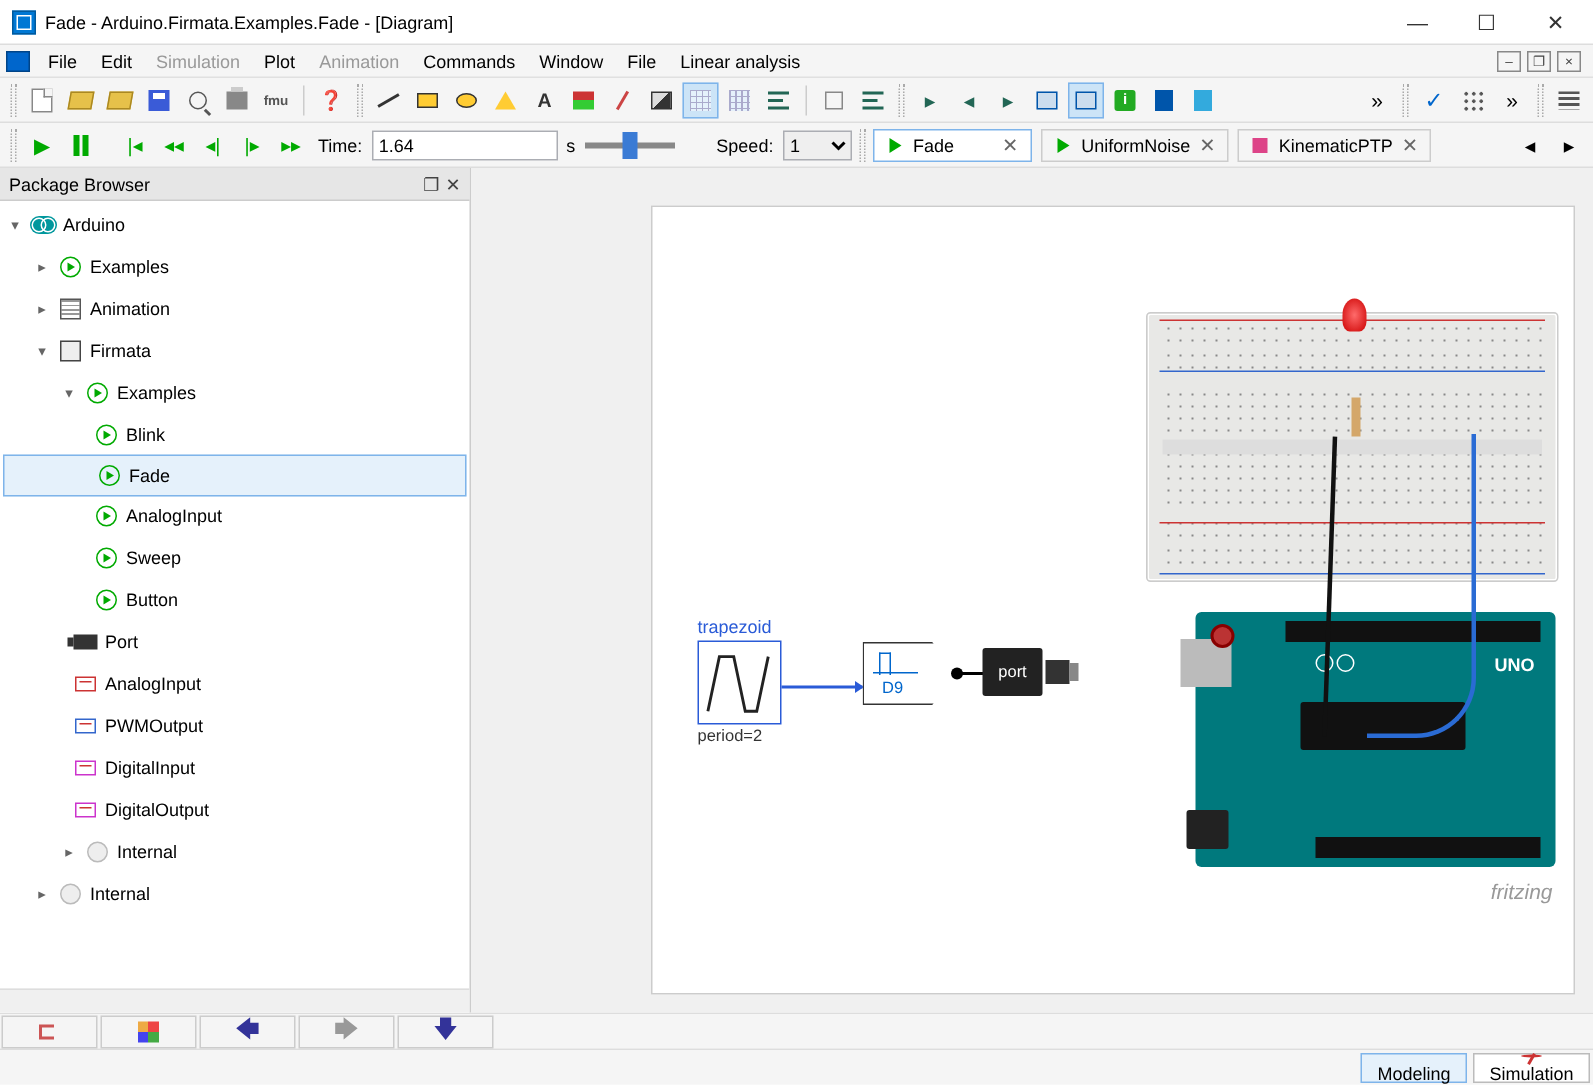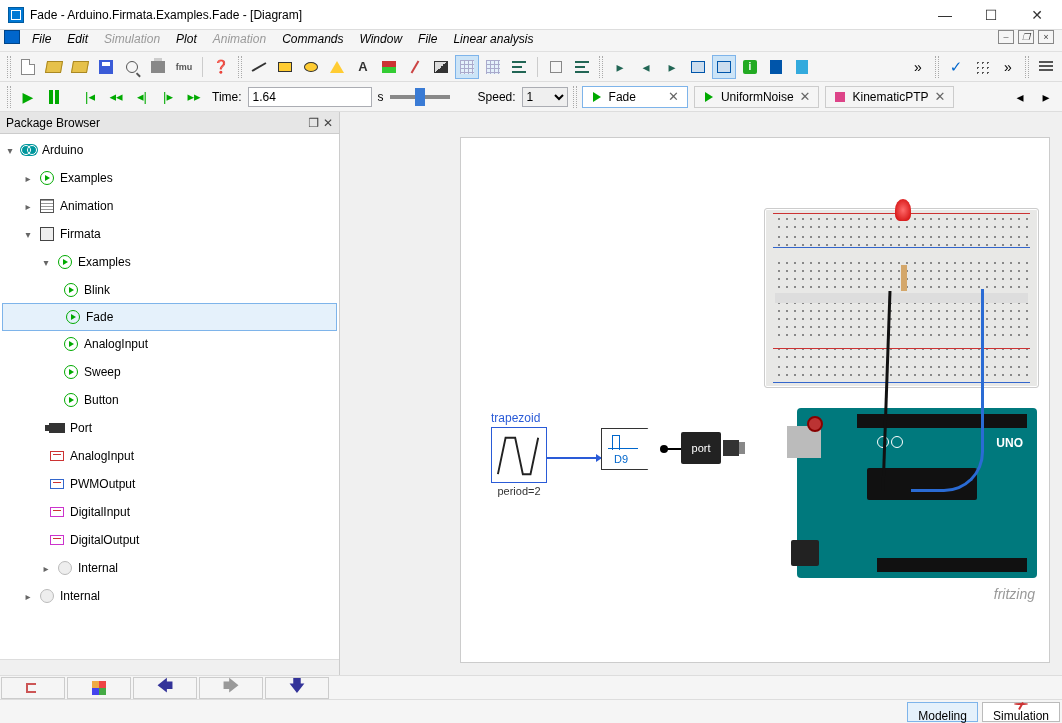--- a/index.html
+++ b/index.html
@@ -7,21 +7,21 @@
 
 
 .titlebar { height: 30px; background: #fff; display: flex; align-items: center; padding: 0 2px; border-bottom: 1px solid #ddd; }
 .titlebar .app-icon { width: 16px; height: 16px; background: #0078d4; margin: 0 6px; border: 1px solid #005a9e; position: relative; }
 .titlebar .app-icon::before { content:""; position:absolute; left:2px; top:2px; right:2px; bottom:2px; border:1px solid #fff;}
 .titlebar .title { flex: 1; color: #000; font-size: 12px; }
 .win-btns { display: flex; }
 .win-btn { width: 46px; height: 30px; display: flex; align-items: center; justify-content: center; font-size: 14px; color: #333; }
 
 
-.menubar { height: 22px; display: flex; padding: 0 4px; gap: 0; border-bottom: 1px solid #e0e0e0; background: #f5f5f5; font-style: italic; }
+.menubar { height: 22px; display: flex; align-items: center; padding: 0 4px; gap: 0; border-bottom: 1px solid #e0e0e0; background: #f5f5f5; }
 .menubar .mb-icon { width: 16px; height: 14px; background: #06c; margin-right: 4px; border:1px solid #048;}
 .menubar .menu-item { padding: 2px 8px; color: #000; cursor: default; }
 .menubar .menu-item.disabled { color: #999; }
 .menubar .spacer { flex: 1; }
 .mdi-btns { display:flex; gap:4px; padding-right:4px;}
 .mdi-btn { width:16px; height:14px; border:1px solid #888; font-size:9px; display:flex; align-items:center; justify-content:center; color:#444;}
 
 
 .toolbar-row { height: 30px; background: #f5f5f5; border-bottom: 1px solid #ddd; display: flex; align-items: center; padding: 0 4px; gap: 2px; }
 .tb-btn { width: 24px; height: 24px; display: flex; align-items: center; justify-content: center; border: 1px solid transparent; font-size: 14px; cursor: default; position:relative; }
@@ -40,21 +40,21 @@
 .tab.inactive { border-color: #ccc; background: #f5f5f5; }
 .tab .close-x { color: #666; font-size: 13px; cursor:default;}
 .tab .tab-ico { width:12px; height:12px; display:flex; align-items:center; justify-content:center;}
 .play-tri { width:0;height:0;border-left:8px solid #0a0; border-top:5px solid transparent; border-bottom:5px solid transparent;}
 .cube-ico { width:10px;height:10px;background:#d48;}
 
 
 .body-row { display: flex; height: calc(723px - 30px - 22px - 30px - 30px - 24px - 24px); }
 
 
-.pkg-panel { width: 340px; border-right: 1px solid #ccc; display: flex; flex-direction: column; background:#fff;}
+.pkg-panel { width: 314px; border-right: 1px solid #ccc; display: flex; flex-direction: column; background:#fff;}
 .pkg-header { height: 22px; background: #e6e6e6; border-bottom: 1px solid #ccc; display: flex; align-items: center; padding: 0 6px; font-size:12px;}
 .pkg-header .hdr-btns { margin-left:auto; display:flex; gap:4px; color:#444;}
 .pkg-sub { height: 22px; border-bottom: 1px solid #eee; display:flex; align-items:center; padding:0 6px; font-size:12px; color:#444;}
 .pkg-sub .up { margin-left:auto; color:#666;}
 .tree { flex:1; overflow:auto; padding:2px 0;}
 .tree-row { display:flex; align-items:center; height:28px; padding-left:4px; gap:4px; font-size:12px; cursor:default;}
 .tree-row.selected { background:#e5f1fb; border:1px solid #7eb4ea; margin:-1px 2px; padding-left:3px;}
 .twisty { width:12px; text-align:center; color:#666; font-size:10px;}
 .tree-ico { width:18px; height:16px; display:flex; align-items:center; justify-content:center;}
 .arduino-ico { width:22px; height:12px; background:#00979d; border-radius:6px; position:relative;}
@@ -75,21 +75,21 @@
 
 .canvas-wrap { flex:1; position:relative; background:#f0f0f0; }
 .canvas { position:absolute; left:120px; top:25px; right:12px; bottom:12px; background:#fff; border:1px solid #ccc;}
 .diagram { position:absolute; left:10px; top:10px; right:10px; bottom:10px;}
 
 
 .trap-block { position:absolute; left:20px; top:263px; }
 .trap-lbl { color:#2a5bd7; font-size:12px; margin-bottom:2px;}
 .trap-box { width:56px;height:56px;border:1px solid #2a5bd7; background:#fff; position:relative;}
 .trap-box svg { position:absolute; inset:4px;}
-.trap-sub { font-size:11px; color:#333; text-align:center; margin-top:2px;}
+.trap-sub { font-size:11px; color:#333; margin-top:2px;}
 
 
 .d9-block { position:absolute; left:130px; top:280px;}
 .d9-shape { width:62px;height:42px; background:#fff; border:1px solid #333; position:relative; clip-path: polygon(0 0, 75% 0, 100% 50%, 75% 100%, 0 100%);}
 .d9-shape .pulse { position:absolute; left:6px; top:6px; width:30px; height:14px;}
 .d9-shape .pulse::before{content:"";position:absolute;left:0;right:0;bottom:0;border-bottom:1.5px solid #06c;}
 .d9-shape .pulse::after{content:"";position:absolute;left:4px;top:0;width:6px;height:14px;border:1.5px solid #06c;border-bottom:none;}
 .d9-shape .d9-lbl { position:absolute; left:12px; bottom:4px; font-size:11px; color:#06c;}
 .d9-node { position:absolute; right:-5px; top:50%; width:8px;height:8px;border-radius:50%;background:#000;transform:translateY(-50%);}
 

